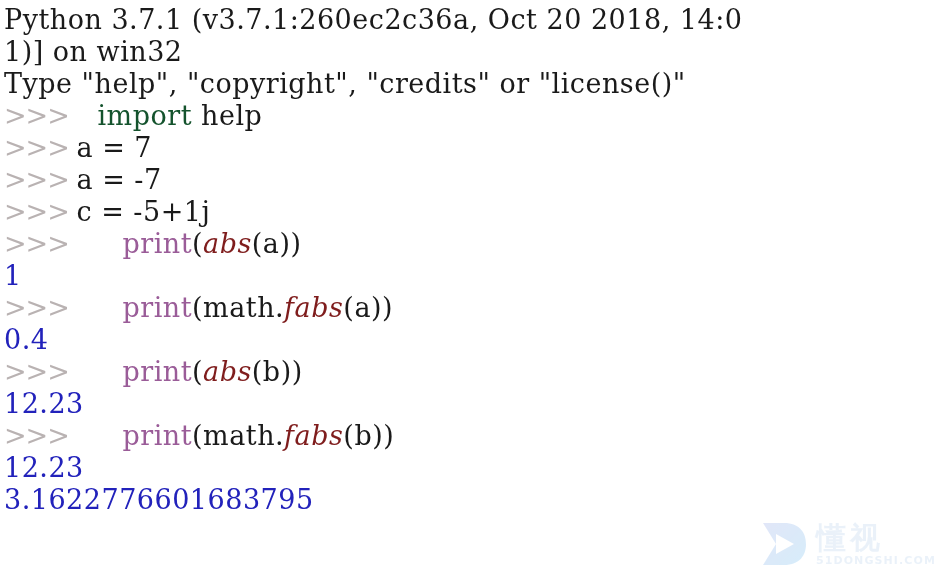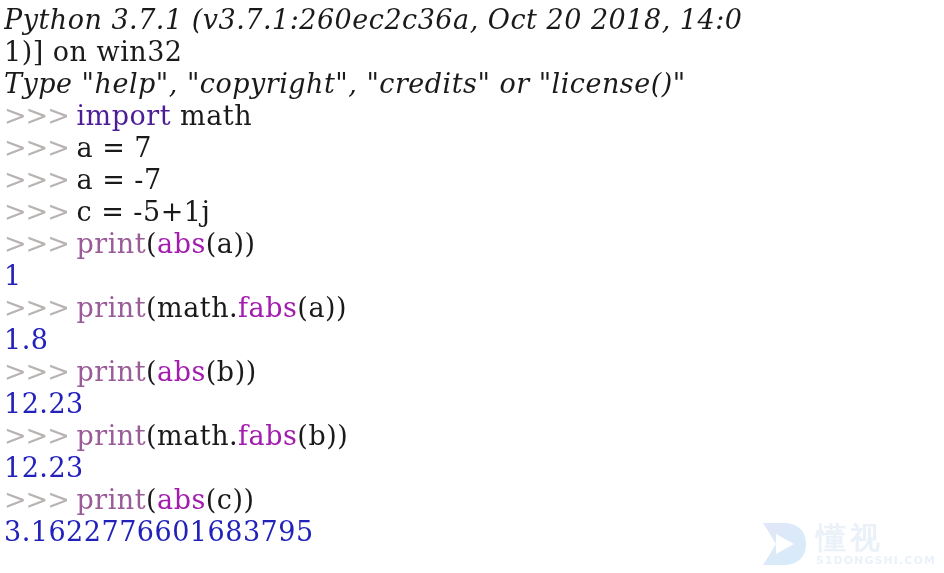--- a/index.html
+++ b/index.html
@@ -24,34 +24,36 @@
     line-height: 32px;
     white-space: pre;
     font-family: "DejaVu Serif", "Liberation Serif", serif;
     font-size: 27px;
     letter-spacing: 0.5px;
     color: #1a1a1a;
     overflow: hidden;
   }
   .line.clipped {
     width: 800px;
-    font-style: italic;
   }
   .prompt {
     color: #b9b2b2;
     letter-spacing: -1px;
   }
   .kw-import {
-    color: #4c1d95;
+    color: #14532d;
+    margin-left: 21px;
   }
   .fn-print {
     color: #9a5c98;
+    margin-left: 46px;
   }
   .fn-builtin {
-    color: #a21caf;
+    color: #7f1d1d;
+    font-style: italic;
   }
   .code {
     color: #1a1a1a;
   }
   .out {
     color: #2222bb;
   }
   
   #watermark {
     position: absolute;
@@ -94,46 +96,45 @@
 <body>
 
 <div id="console">
 
   <div class="line clipped"><span>Python 3.7.1 (v3.7.1:260ec2c36a, Oct 20 2018, 14:0</span></div>
 
   <div class="line"><span>1)] on win32</span></div>
 
   <div class="line clipped"><span>Type "help", "copyright", "credits" or "license()"</span></div>
 
-  <div class="line"><span class="prompt">&gt;&gt;&gt; </span><span class="kw-import">import</span><span class="code"> math</span></div>
+  <div class="line"><span class="prompt">&gt;&gt;&gt; </span><span class="kw-import">import</span><span class="code"> help</span></div>
 
   <div class="line"><span class="prompt">&gt;&gt;&gt; </span><span class="code">a = 7</span></div>
 
 
   <div class="line"><span class="prompt">&gt;&gt;&gt; </span><span class="code">a = -7</span></div>
 
   <div class="line"><span class="prompt">&gt;&gt;&gt; </span><span class="code">c = -5+1j</span></div>
 
   <div class="line"><span class="prompt">&gt;&gt;&gt; </span><span class="fn-print">print</span><span class="code">(</span><span class="fn-builtin">abs</span><span class="code">(a))</span></div>
 
   <div class="line"><span class="out">1</span></div>
 
   <div class="line"><span class="prompt">&gt;&gt;&gt; </span><span class="fn-print">print</span><span class="code">(</span><span class="code">math.</span><span class="fn-builtin">fabs</span><span class="code">(a))</span></div>
 
-  <div class="line"><span class="out">1.8</span></div>
+  <div class="line"><span class="out">0.4</span></div>
 
   <div class="line"><span class="prompt">&gt;&gt;&gt; </span><span class="fn-print">print</span><span class="code">(</span><span class="fn-builtin">abs</span><span class="code">(b))</span></div>
 
   <div class="line"><span class="out">12.23</span></div>
 
   <div class="line"><span class="prompt">&gt;&gt;&gt; </span><span class="fn-print">print</span><span class="code">(</span><span class="code">math.</span><span class="fn-builtin">fabs</span><span class="code">(b))</span></div>
 
   <div class="line"><span class="out">12.23</span></div>
 
-  <div class="line"><span class="prompt">&gt;&gt;&gt; </span><span class="fn-print">print</span><span class="code">(</span><span class="fn-builtin">abs</span><span class="code">(c))</span></div>
 
   <div class="line"><span class="out">3.1622776601683795</span></div>
 
   <div id="watermark">
     <svg class="wm-logo" viewBox="0 0 48 46">
       <defs>
         <linearGradient id="wmg" x1="0" y1="0" x2="1" y2="1">
           <stop offset="0%" stop-color="#b9c6ef"></stop>
           <stop offset="100%" stop-color="#9fd4f5"></stop>
         </linearGradient>

